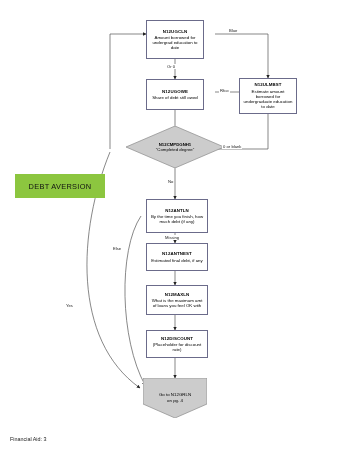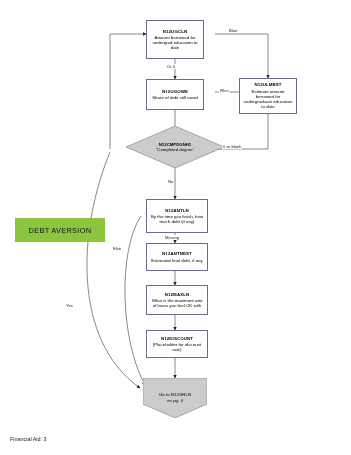--- a/index.html
+++ b/index.html
@@ -58,21 +58,20 @@
   }
 
   .section-tag{
     position:absolute;
     background:#8CC63F;
     color:#111;
     font-size:7.4px;
     letter-spacing:.3px;
     display:flex;align-items:center;justify-content:center;
     border:0;
-    margin-top:44px;
   }
 
   .footer{
     position:absolute;
     left:10px;bottom:13px;
     font-size:5.4px;
     color:#222;
   }
 </style>
 </head>

